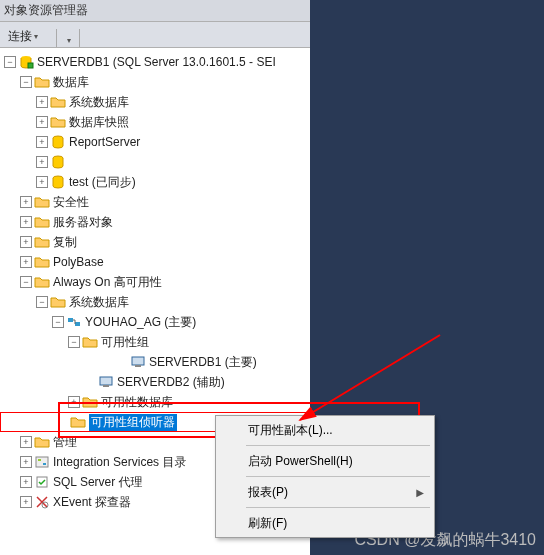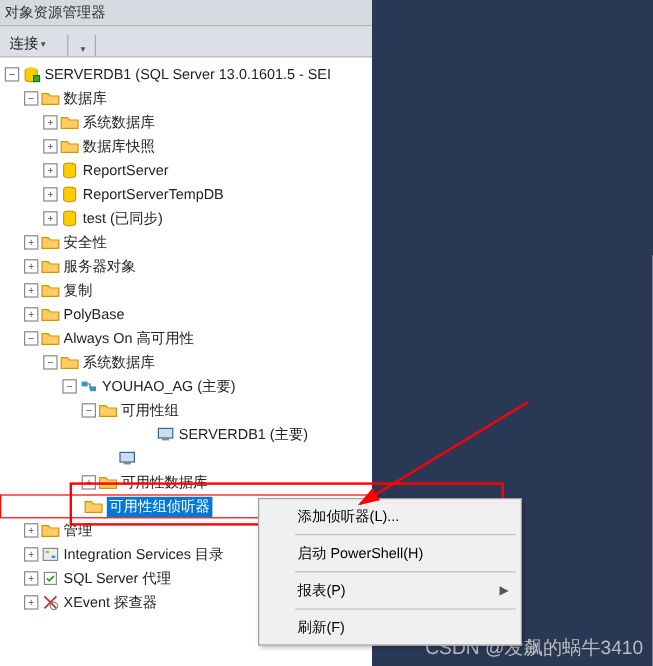--- a/index.html
+++ b/index.html
@@ -1,17 +1,17 @@
 <!DOCTYPE html>
 <html><head>
 <meta charset="utf-8">
 <style>
 * { box-sizing: border-box; margin: 0; padding: 0; }
 body { font-family: "Microsoft YaHei", "Segoe UI", sans-serif; font-size: 12px; background: #fff; width: 544px; height: 555px; position: relative; overflow: hidden; }
-.panel { width: 369px; height: 555px; background: #bef264; border-right: 1px solid #ccc; }
+.panel { width: 369px; height: 555px; background: #c2410c; border-right: 1px solid #ccc; }
 .title-bar { background: #d6d9e0; height: 22px; display: flex; align-items: center; padding: 0 4px; justify-content: space-between; border-bottom: 1px solid #b0b0b0; }
 .title-bar .title { color: #333; }
 .title-bar .controls { display: flex; gap: 4px; align-items: center; }
 .title-bar .controls span { cursor: pointer; color: #555; font-size: 11px; }
 .toolbar { background: #dcdfe6; height: 26px; display: flex; align-items: flex-end; padding: 0 4px; gap: 2px; border-bottom: 1px solid #b0b0b0; }
 .toolbar .btn { display: flex; align-items: center; padding: 2px 4px; cursor: pointer; color: #222; }
 .toolbar .sep { width: 1px; height: 18px; background: #aaa; margin: 0 2px; }
 .toolbar .dd { font-size: 8px; margin-left: 2px; color: #555; }
 .tree { padding: 4px 0; background: #fff; height: calc(100% - 48px); overflow: auto; }
 .node { display: flex; align-items: center; height: 20px; white-space: nowrap; padding-right: 4px; }
@@ -140,21 +140,20 @@
     </div>
 
     <div class="node" style="padding-left:36px">
       <span class="toggle plus">+</span>
       <span class="ic">
           <svg viewBox="0 0 16 16">
             <ellipse cx="8" cy="4" rx="5" ry="2" fill="#fc0" stroke="#c90"></ellipse>
             <path d="M3 4v8a5 2 0 0 0 10 0V4" fill="#fc0" stroke="#c90"></path>
           </svg>
         </span>
-      <span class="label">ReportServerTempDB</span>
     </div>
 
     <div class="node" style="padding-left:36px">
       <span class="toggle plus">+</span>
       <span class="ic">
           <svg viewBox="0 0 16 16">
             <ellipse cx="8" cy="4" rx="5" ry="2" fill="#fc0" stroke="#c90"></ellipse>
             <path d="M3 4v8a5 2 0 0 0 10 0V4" fill="#fc0" stroke="#c90"></path>
           </svg>
         </span>
@@ -255,20 +254,21 @@
     </div>
 
     <div class="node" style="padding-left:84px">
       <span class="toggle none"></span>
       <span class="ic">
           <svg viewBox="0 0 16 16">
             <rect x="2" y="3" width="12" height="8" fill="#cde" stroke="#369"></rect>
             <rect x="5" y="11" width="6" height="2" fill="#888"></rect>
           </svg>
         </span>
+      <span class="label">SERVERDB2 (辅助)</span>
     </div>
 
     <div class="node" style="padding-left:68px">
       <span class="toggle plus">+</span>
       <span class="ic">
           <svg viewBox="0 0 16 16">
             <path d="M1 4h5l2 2h7v7H1z" fill="#fc6" stroke="#c90"></path>
           </svg>
         </span>
       <span class="label">可用性数据库</span>
@@ -337,21 +337,21 @@
   <defs>
       <marker id="ah" markerWidth="10" markerHeight="10" refX="8" refY="3" orient="auto">
         <path d="M0,0 L0,6 L9,3 z" fill="red"></path>
       </marker>
     </defs>
   <line x1="150" y1="5" x2="10" y2="90" stroke="red" stroke-width="2" marker-end="url(#ah)"></line>
 </svg>
 
 <div class="context-menu">
   <div class="item">
-      <span>添加侦听器(L)...</span>
+      <span>可用性副本(L)...</span>
     </div>
   <div class="sep"></div>
   <div class="item">
       <span>启动 PowerShell(H)</span>
     </div>
   <div class="sep"></div>
   <div class="item">
       <span>报表(P)</span>
       <span class="arrow">▶</span>
     </div>

